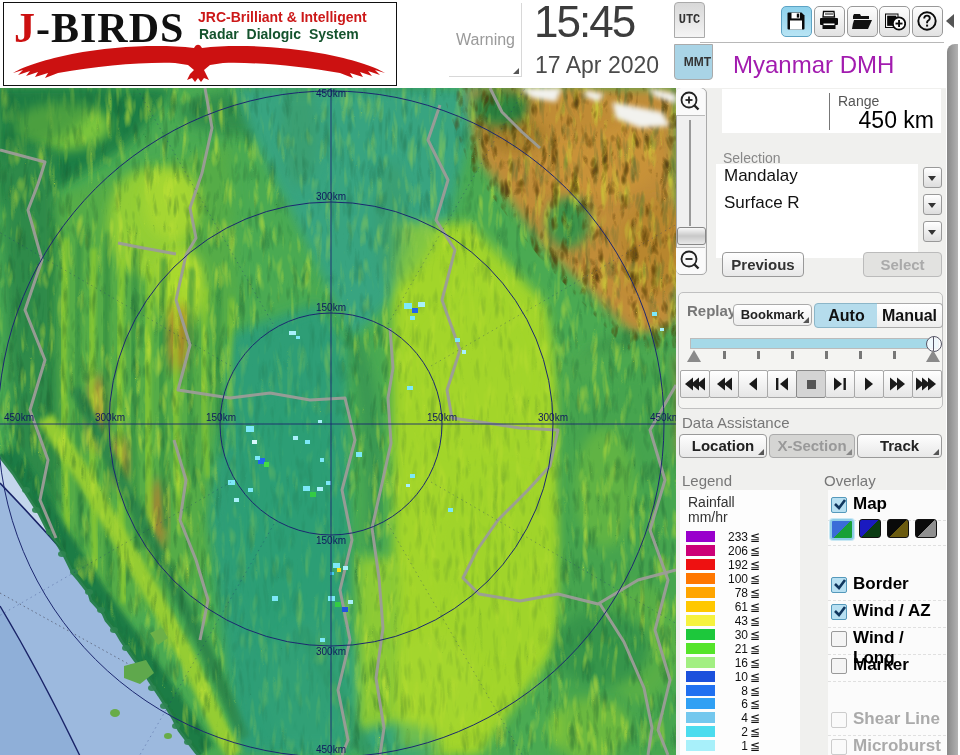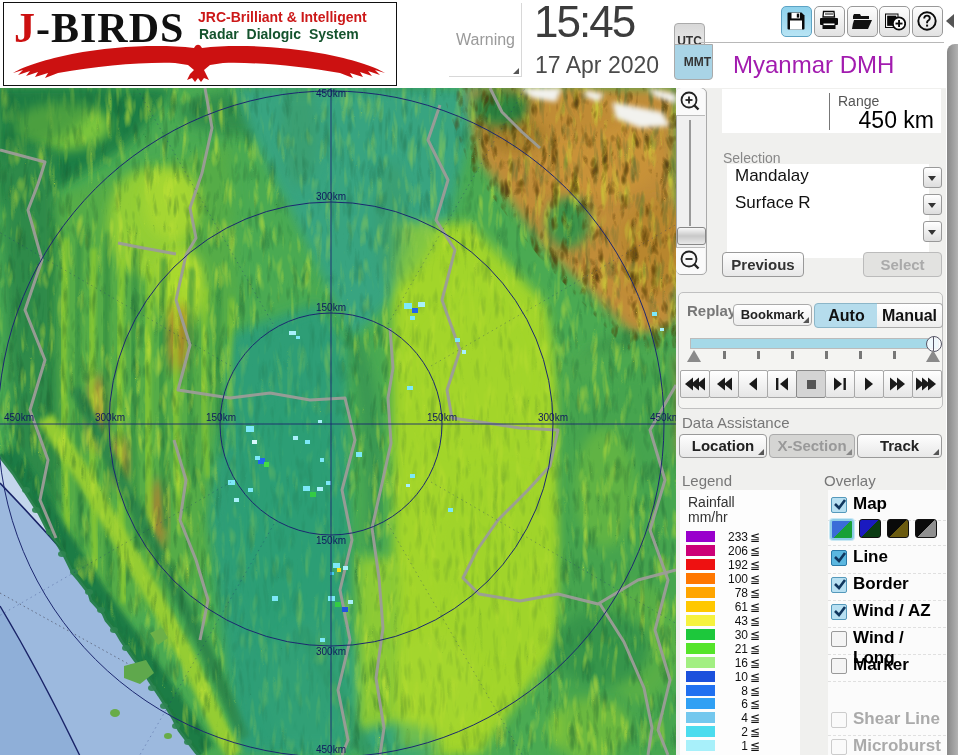--- a/index.html
+++ b/index.html
@@ -10,21 +10,21 @@
 #logoBox{left:3px;top:2px;width:392px;height:82px;background:#fff;border:1px solid #111;}
 #jbirds{left:14px;top:4px;font-family:"Liberation Serif",serif;font-weight:bold;font-size:42px;color:#111;letter-spacing:1px;}
 #jbirds .j{color:#cc1111;}
 #tagline1{left:198px;top:9px;font-size:14px;font-weight:bold;color:#cc1818;letter-spacing:0px;}
 #tagline2{left:199px;top:26px;font-size:14px;font-weight:bold;color:#14532d;word-spacing:4px;}
 #warnBtn{left:449px;top:3px;width:72px;height:73px;background:#fff;border-right:1px solid #d8d8d8;border-bottom:1px solid #d8d8d8;}
 #warnBtn span{position:absolute;left:7px;top:28px;color:#9a9a9a;font-size:16px;}
 #timeTxt{left:534px;top:-3px;font-size:44px;color:#3c3c3c;letter-spacing:-2px;}
 #dateTxt{left:535px;top:52px;font-size:23px;color:#4a4a4a;}
 .tzBtn{left:674px;width:29px;height:34px;border:1px solid #aaa;font-size:12px;font-weight:bold;color:#333;text-align:center;line-height:34px;}
-#utcBtn{top:23px;border-radius:4px 4px 0 0;background:linear-gradient(#d8d8d8,#f4f4f4);}
+#utcBtn{top:2px;border-radius:4px 4px 0 0;background:linear-gradient(#d8d8d8,#f4f4f4);font-family:Liberation Mono, monospace;}
 #mmtBtn{top:44px;border-radius:0 0 4px 4px;background:#a9d4e6;padding-left:8px;}
 .tool{top:6px;width:29px;height:29px;border:1px solid #999;border-radius:5px;background:linear-gradient(#fdfdfd,#e2e2e2);}
 .tool svg{position:absolute;left:3px;top:3px;}
 #tSave{left:781px;background:linear-gradient(#8ed2ec,#b8e4f4);border-color:#5da3c4;}
 #tPrint{left:814px;}
 #tFolder{left:847px;}
 #tExport{left:879px;}
 #tHelp{left:912px;}
 #dmhLine{left:700px;top:42px;width:244px;height:1px;background:#b8b8b8;}
 #dmhTxt{left:733px;top:51px;font-size:24px;color:#a21caf;}
@@ -32,21 +32,21 @@
 
 #sideBar{left:947px;top:44px;width:11px;height:711px;background:linear-gradient(90deg,#888,#b2b2b2);border-radius:8px 0 0 0;}
 
 #panel{left:676px;top:88px;width:270px;height:667px;background:#f0f0ee;}
 #panel .abs{position:absolute;}
 #rangeBox{left:46px;top:1px;width:219px;height:44px;background:#fff;}
 #rangeDiv{left:107px;top:4px;width:1px;height:37px;background:#777;}
 #rangeLbl{left:116px;top:4px;font-size:14px;color:#555;}
 #rangeVal{left:110px;top:18px;width:102px;text-align:right;font-size:23px;color:#000;}
 #selLbl{left:47px;top:62px;font-size:14px;color:#888;}
-.fld{left:51px;width:202px;height:40px;background:#fff;}
+.fld{left:40px;width:202px;height:40px;background:#fff;}
 .fld span{position:absolute;left:8px;top:2px;font-size:17px;color:#111;}
 .dd{left:247px;width:17px;height:19px;border:1px solid #999;border-radius:3px;background:linear-gradient(#fff,#ddd);}
 .dd i{position:absolute;left:4px;top:8px;border-left:4px solid transparent;border-right:4px solid transparent;border-top:5px solid #333;}
 #fld1{top:76px;}#dd1{top:79px;}
 #fld2{top:103px;}#dd2{top:106px;}
 #fld3{top:130px;}#dd3{top:133px;}
 #prevBtn{left:46px;top:164px;width:80px;height:23px;border:1px solid #999;border-radius:4px;background:linear-gradient(#fefefe,#e8e8e8);font-size:15px;font-weight:bold;color:#333;text-align:center;line-height:23px;}
 #selBtn{left:187px;top:164px;width:77px;height:23px;border:1px solid #bbb;border-radius:4px;background:#e2e2e0;font-size:15px;font-weight:bold;color:#aaa;text-align:center;line-height:23px;}
 
 #replayBox{left:2px;top:204px;width:263px;height:115px;border:1px solid #c0c0c0;border-radius:5px;background:#f4f4f2;}
@@ -551,28 +551,20 @@
     <div class="abs" id="ovLbl">Overlay</div>
     <div class="abs" id="ovBox"></div>
       <div class="ovRow" style="top:406px">
         <div class="cb cbc ">
           <svg width="16" height="16" viewBox="0 0 16 16">
             <path d="M3 7 L7 11 L13 3" stroke="#10365e" stroke-width="2.6" fill="none"></path>
           </svg>
         </div>
         <div class="ovTxt ">Map</div>
       </div>
-      <div class="ovRow" style="top:459px">
-        <div class="cb cbc " style="background:#5bb7e0;border-color:#2a7aa8">
-          <svg width="16" height="16" viewBox="0 0 16 16">
-            <path d="M3 7 L7 11 L13 3" stroke="#10365e" stroke-width="2.6" fill="none"></path>
-          </svg>
-        </div>
-        <div class="ovTxt ">Line</div>
-      </div>
       <div class="ovRow" style="top:486px">
         <div class="cb cbc ">
           <svg width="16" height="16" viewBox="0 0 16 16">
             <path d="M3 7 L7 11 L13 3" stroke="#10365e" stroke-width="2.6" fill="none"></path>
           </svg>
         </div>
         <div class="ovTxt ">Border</div>
       </div>
       <div class="ovRow" style="top:513px">
         <div class="cb cbc ">

